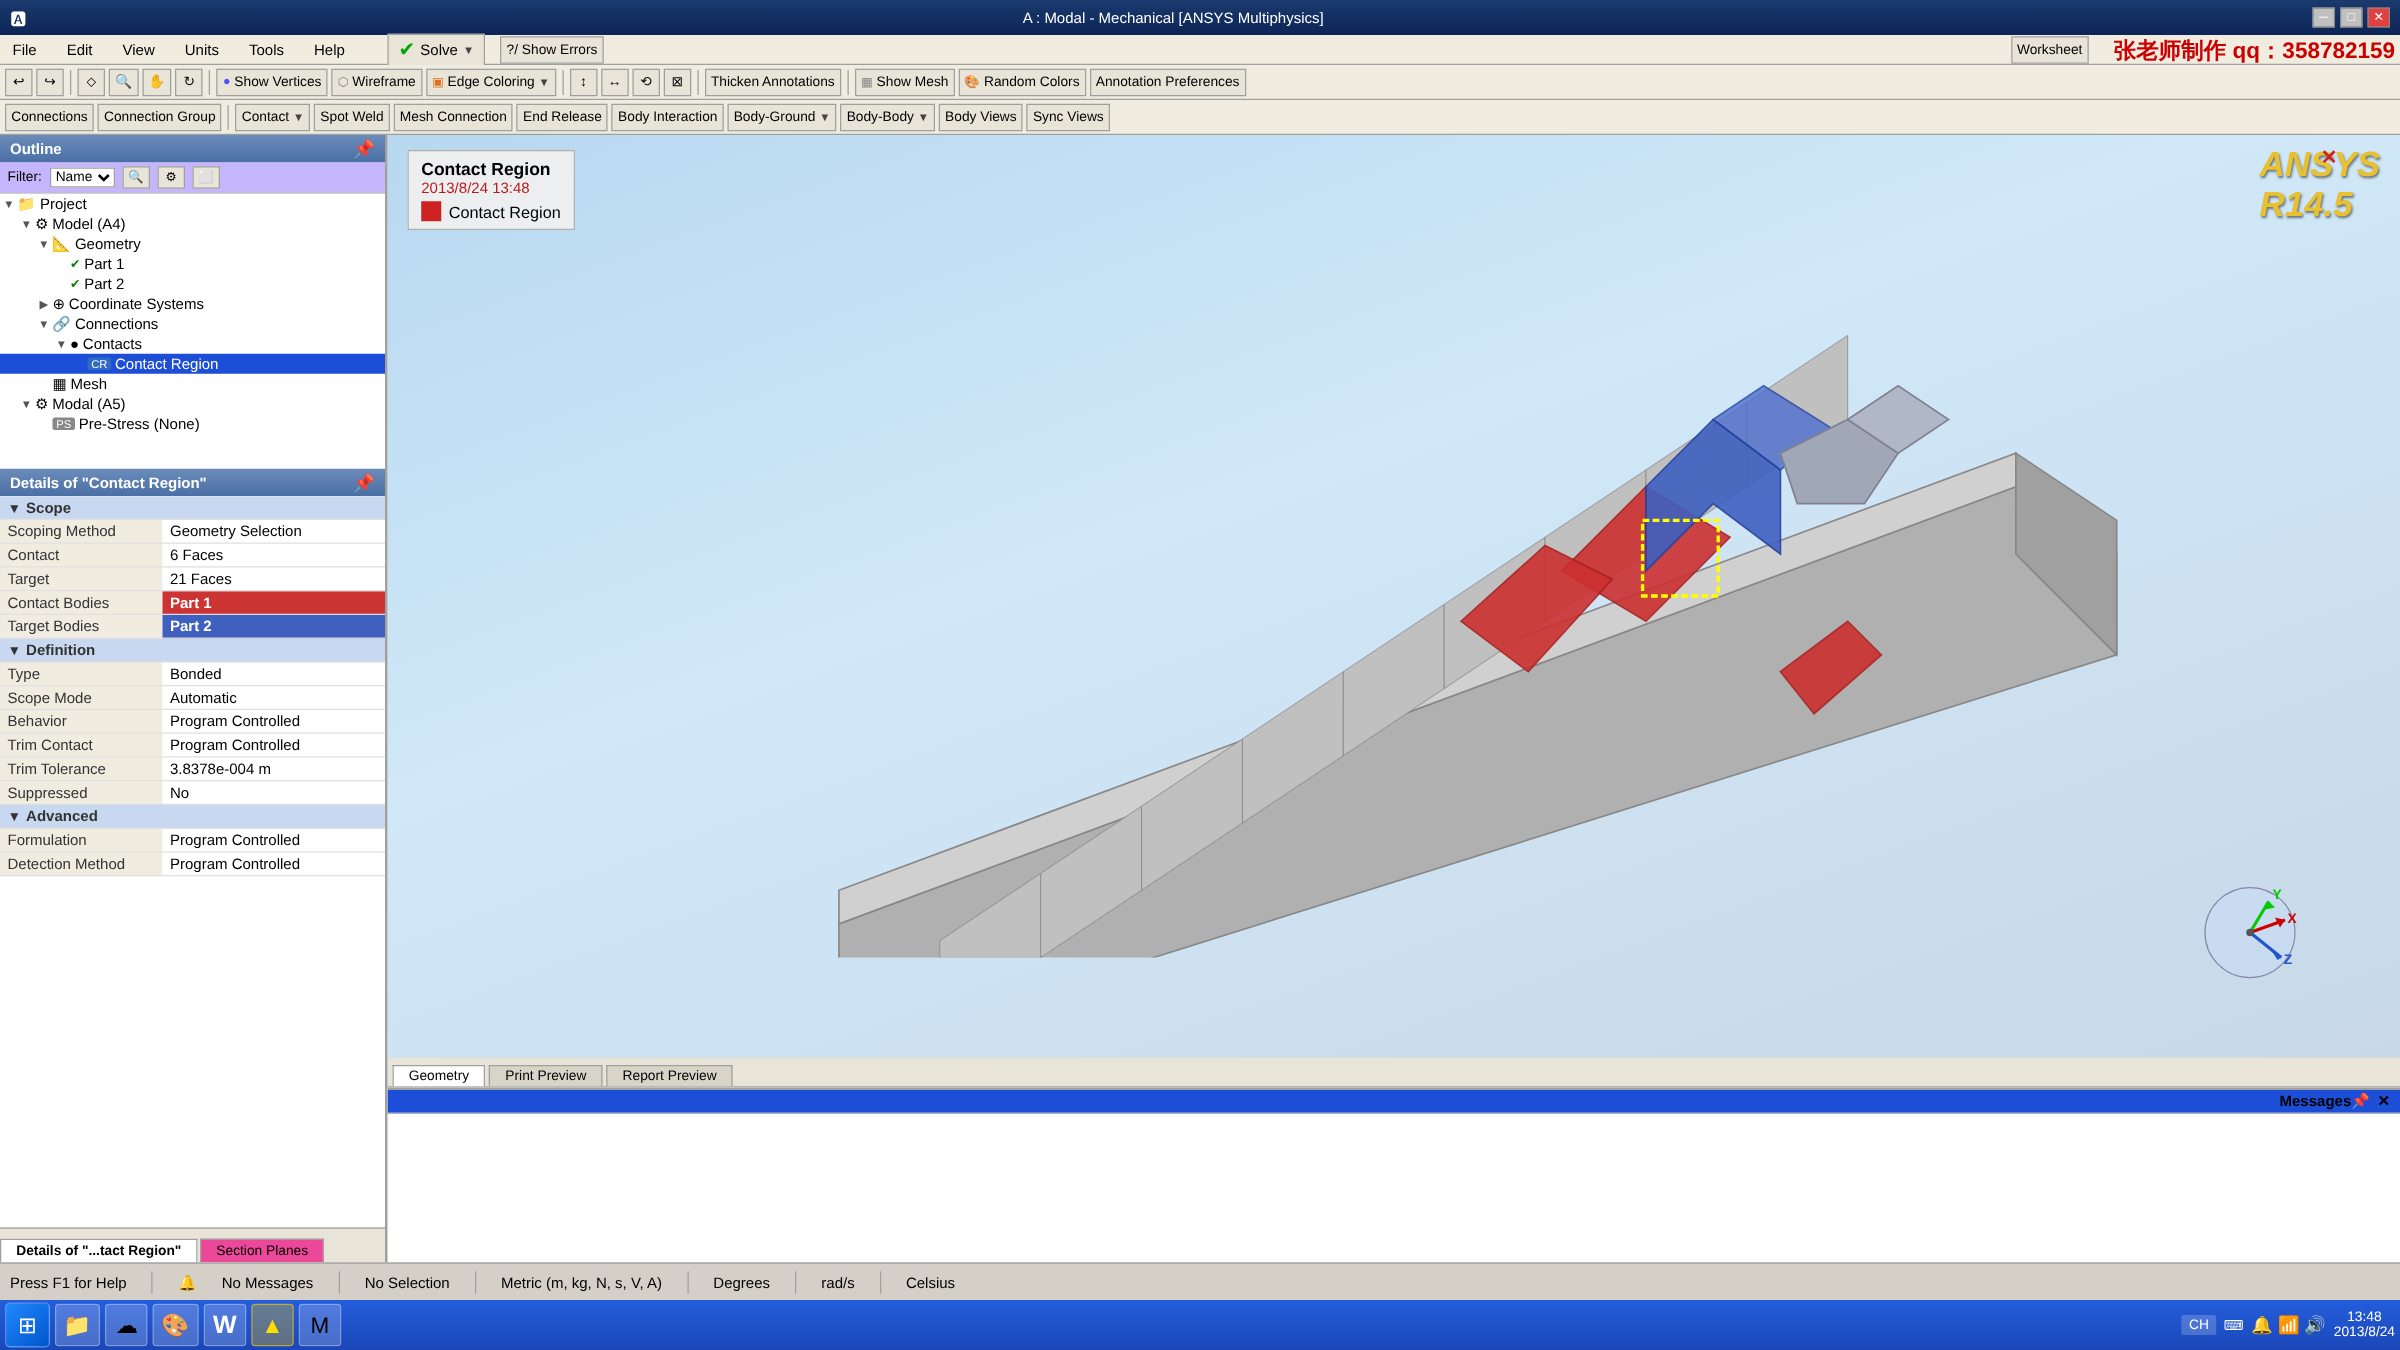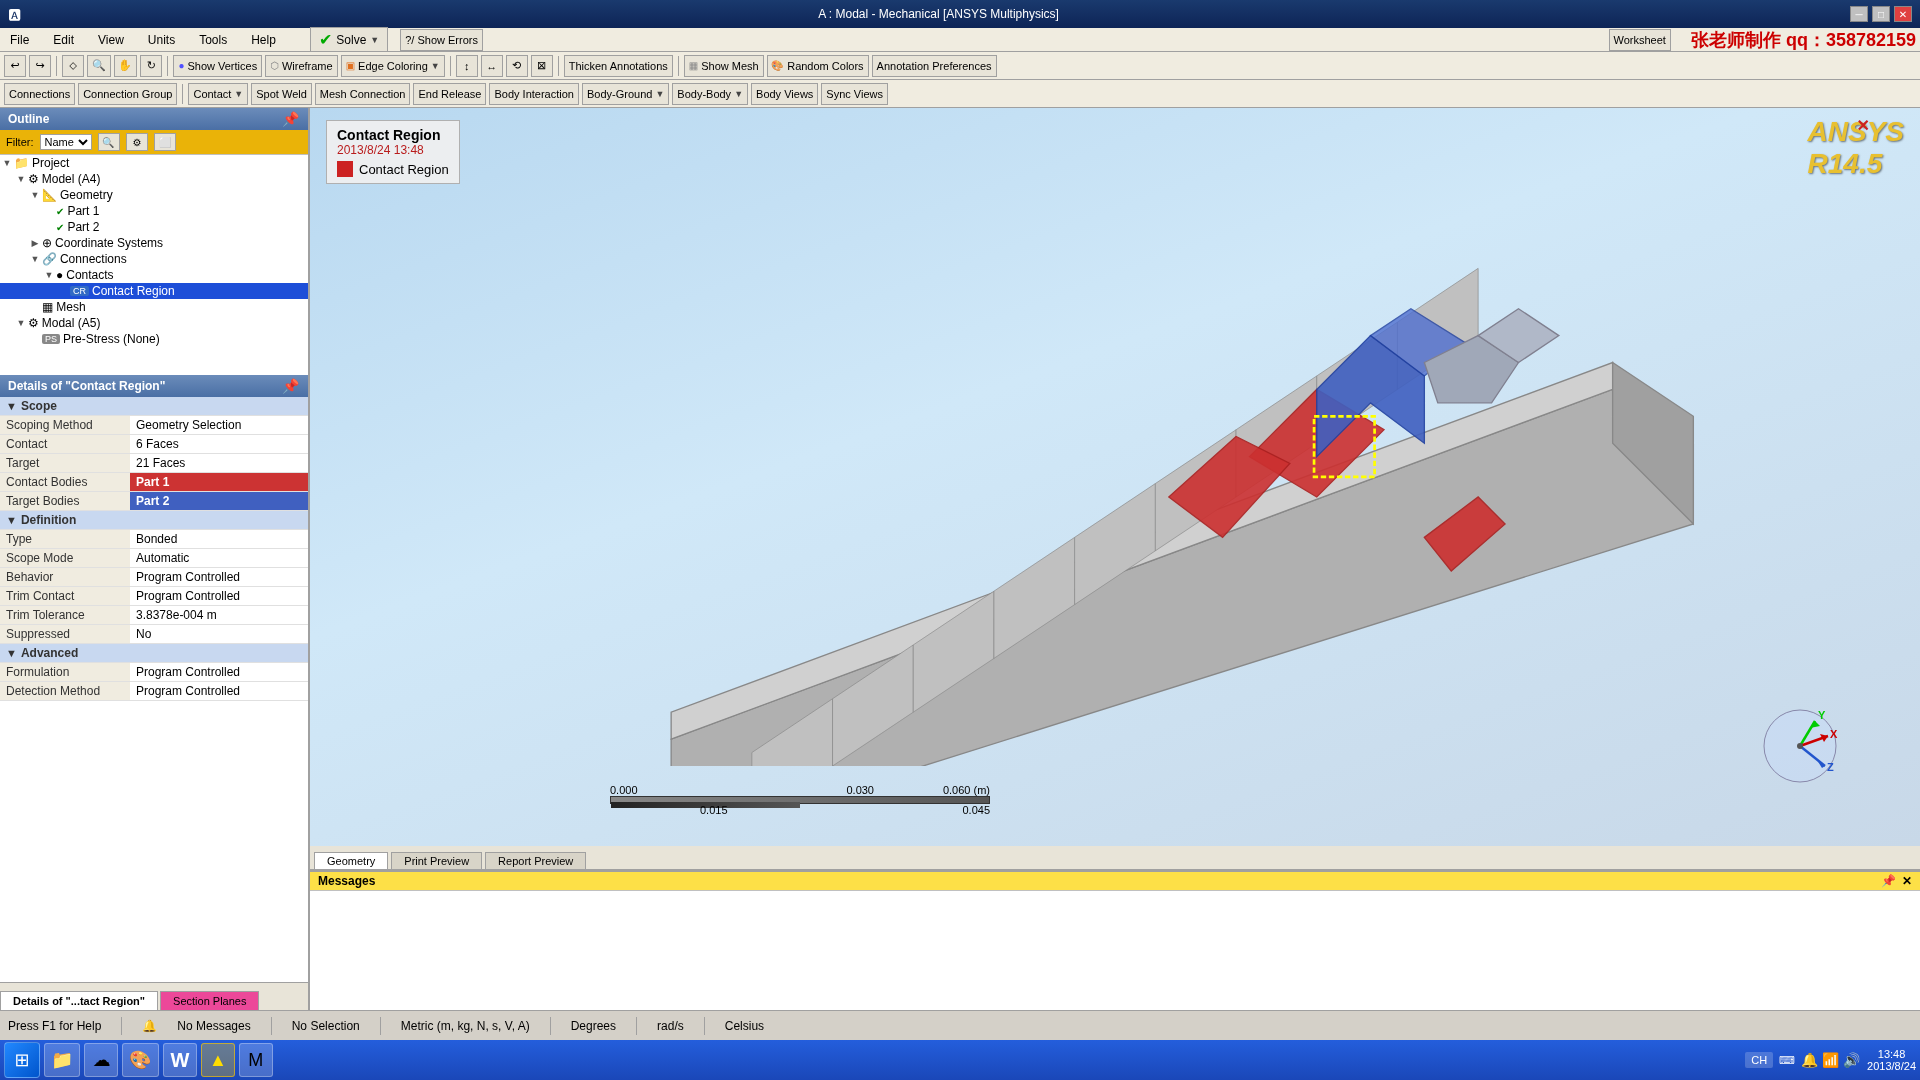--- a/index.html
+++ b/index.html
@@ -53,21 +53,21 @@
       background: #f5f3ee; border-right: 2px solid #a0a0a0; overflow: hidden;
     }
 
     
     #outline-header {
       background: linear-gradient(to bottom, #6b8cba, #4a6fa5);
       color: white; padding: 3px 8px; font-weight: bold; font-size: 12px;
       display: flex; align-items: center; justify-content: space-between;
     }
     #filter-bar {
-      background: #eab308; padding: 3px 6px; display: flex; align-items: center;
+      background: #c4b5fd; padding: 3px 6px; display: flex; align-items: center;
       gap: 6px; border-bottom: 1px solid #c0c0c0; font-size: 11px;
     }
     #filter-bar select { font-size: 11px; border: 1px solid #a0a0a0; background: white; }
 
     
     #tree-container {
       flex: 1; overflow-y: auto; background: white;
       min-height: 180px; max-height: 220px;
     }
     .tree-item {
@@ -163,22 +163,22 @@
       background: #d8d4c8; margin-right: 3px;
     }
     .view-tab.active { background: white; }
 
     
     #messages-pane {
       height: 140px; background: white; border-top: 2px solid #a0a0a0;
       display: flex; flex-direction: column;
     }
     #messages-header {
-      background: #fde047; padding: 2px 8px; font-weight: bold; font-size: 12px;
-      border-bottom: 1px solid #c0c0c0; display: flex; justify-content: space-between; gap: 44px;
+      background: #1d4ed8; padding: 2px 8px; font-weight: bold; font-size: 12px;
+      border-bottom: 1px solid #c0c0c0; display: flex; justify-content: flex-end;
     }
     #messages-table { width: 100%; border-collapse: collapse; font-size: 12px; }
     #messages-table th {
       background: #e8e4d8; border: 1px solid #c0c0c0;
       padding: 2px 8px; text-align: left; font-weight: normal;
     }
     #messages-table td { border: 1px solid #e0e0e0; padding: 2px 8px; }
 
     
     #statusbar {
@@ -569,34 +569,20 @@
 
             <polygon points="680,100 720,80 750,100 730,130 690,130" fill="#a0a8b8" stroke="#808090" stroke-width="1"></polygon>
             <polygon points="720,80 750,60 780,80 750,100" fill="#b0b8c8" stroke="#808090" stroke-width="1"></polygon>
 
             <rect x="598" y="140" width="45" height="45" fill="none" stroke="#ffff00" stroke-width="2" stroke-dasharray="4,2"></rect>
 
             <polygon points="680,230 720,200 740,220 700,255" fill="#cc3030" stroke="#aa2020" stroke-width="1" opacity="0.9"></polygon>
           </svg>
         </div>
 
-        <div id="scale-bar">
-          <div class="scale-labels">
-            <span>0.000</span>
-            <span style="margin-left:140px;">0.030</span>
-            <span>0.060 (m)</span>
-          </div>
-          <div class="scale-track">
-            <div style="width:50%; height:100%; background:linear-gradient(to right, #222, #555); display:inline-block;"></div>
-          </div>
-          <div class="scale-sub-labels">
-            <span style="margin-left:90px;">0.015</span>
-            <span style="margin-left:90px;">0.045</span>
-          </div>
-        </div>
 
         <div id="orientation-gizmo">
           <svg width="80" height="80" viewBox="0 0 80 80" xmlns="http://www.w3.org/2000/svg">
             <circle cx="40" cy="40" r="36" fill="rgba(200,220,255,0.3)" stroke="#8888aa" stroke-width="1"></circle>
 
             <line x1="40" y1="40" x2="55" y2="15" stroke="#00cc00" stroke-width="2.5"></line>
             <polygon points="55,15 50,22 60,20" fill="#00cc00"></polygon>
             <text x="58" y="13" font-size="11" fill="#00cc00" font-weight="bold">Y</text>
 
             <line x1="40" y1="40" x2="68" y2="30" stroke="#cc0000" stroke-width="2.5"></line>

